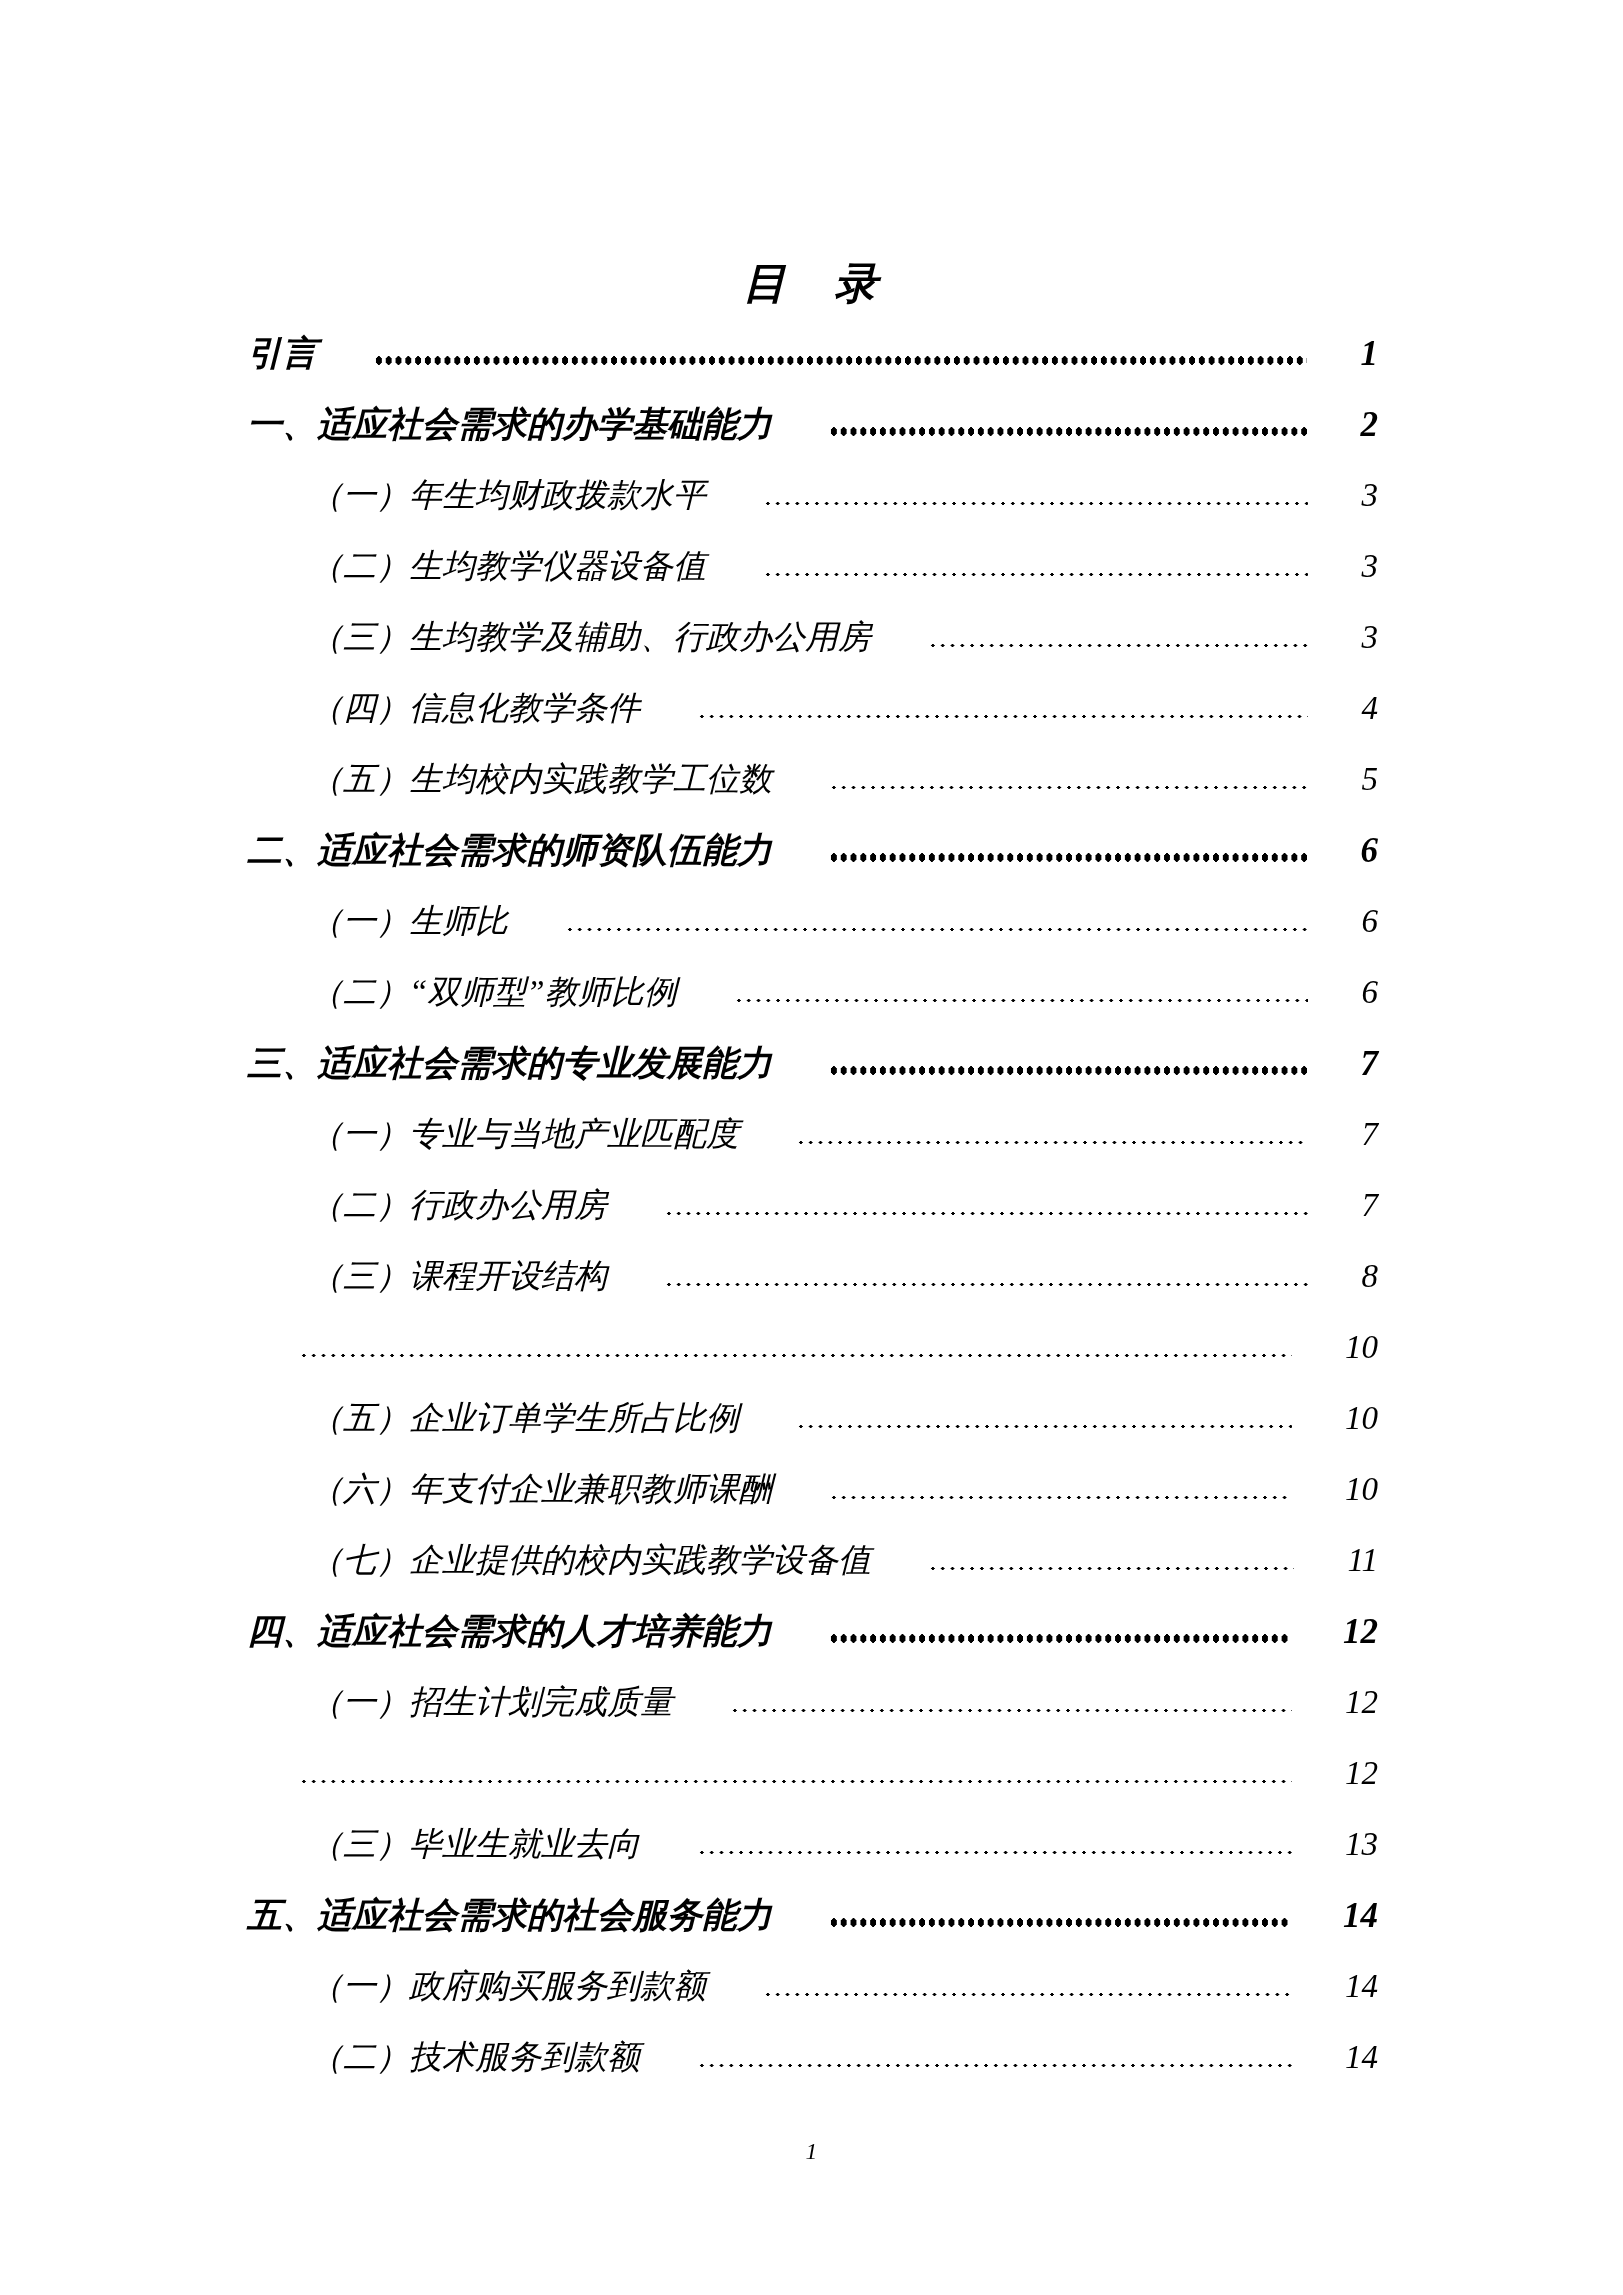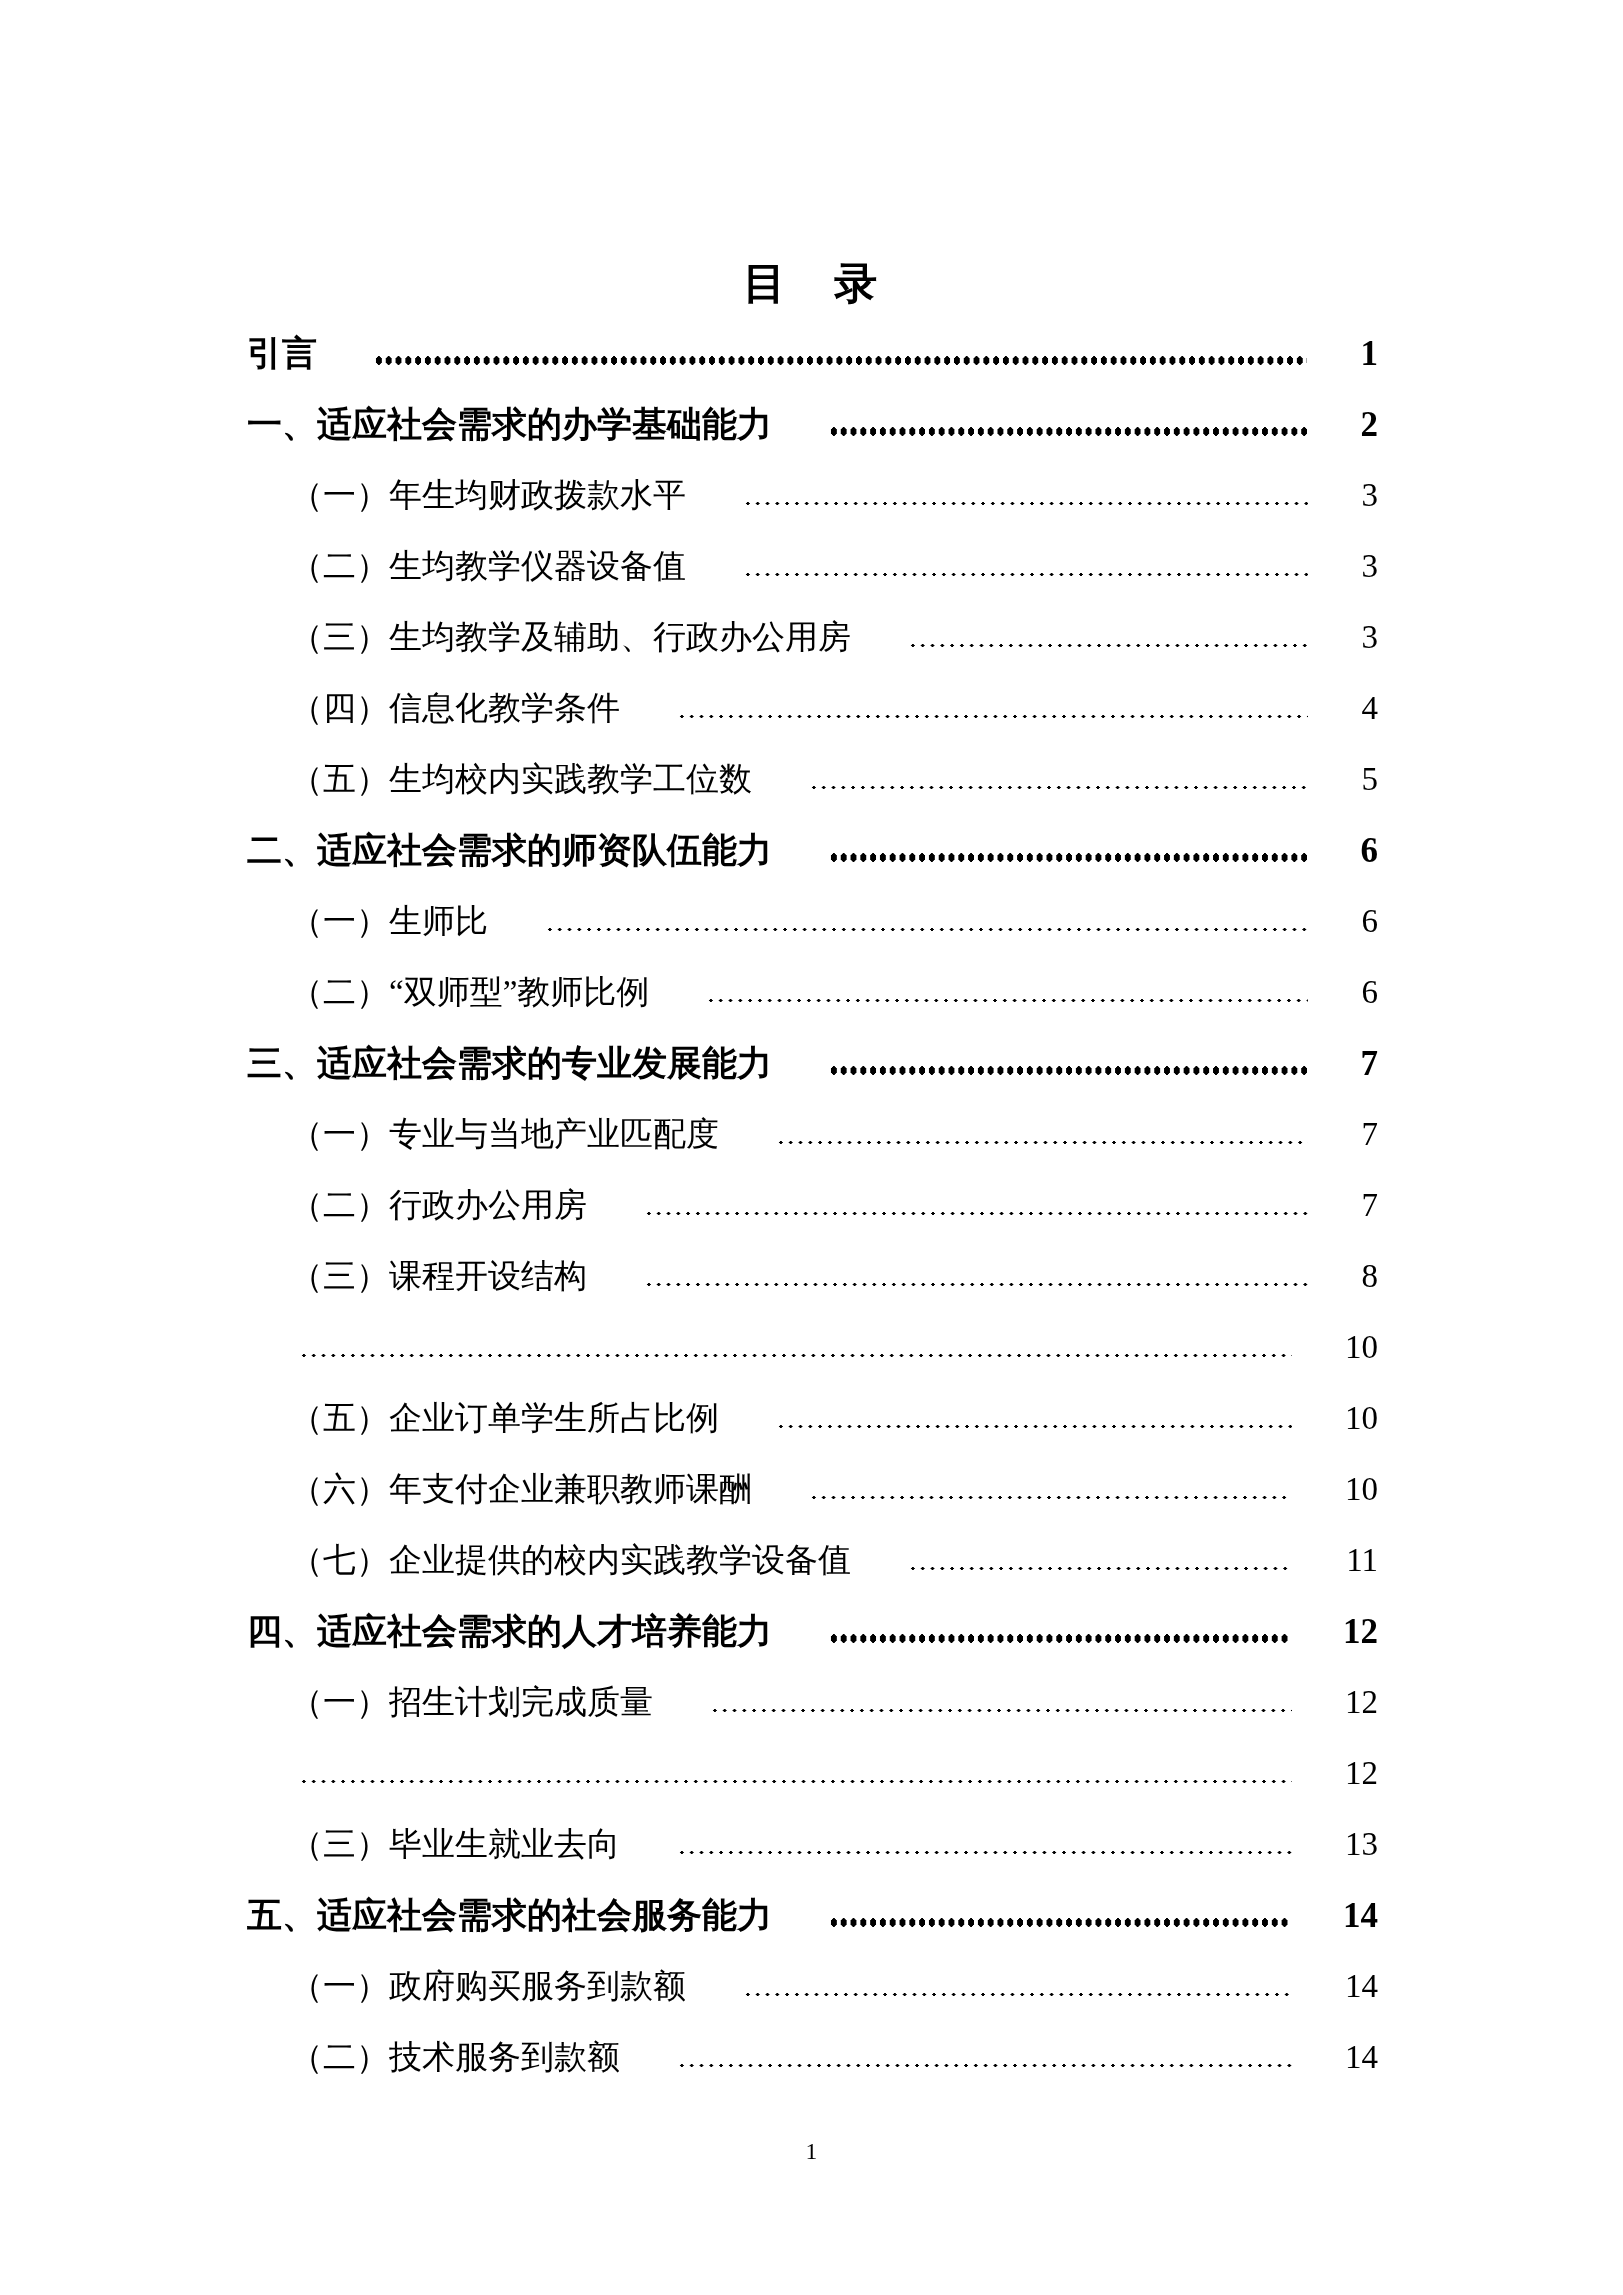--- a/index.html
+++ b/index.html
@@ -8,20 +8,21 @@
     background: #ffffff;
   }
   .page {
     position: relative;
     width: 1623px;
     height: 2295px;
     background: #ffffff;
     overflow: hidden;
     font-family: "Liberation Serif", "DejaVu Serif", serif;
     color: #000000;
+    font-style: italic;
   }
   .title {
     position: absolute;
     top: 251px;
     left: 0;
     width: 100%;
     margin: 0;
     text-align: center;
     font-size: 43px;
     font-weight: 700;
@@ -69,20 +70,21 @@
     background-image: radial-gradient(2.9px 4.3px at 50% 50%, #000 97%, transparent 100%);
     background-size: 9.8px 9.2px;
   }
   
   .row.section {
     padding-left: 43px;
   }
   .row.section .label {
     font-size: 33px;
     font-weight: 400;
+    margin-left: 20px;
   }
   .row.section .num {
     font-size: 33px;
     font-weight: 400;
   }
   .row.section .leader {
     height: 4.6px;
     background-image: radial-gradient(1.7px 1.7px at 50% 50%, #000 97%, transparent 100%);
     background-size: 9.8px 4.6px;
   }

